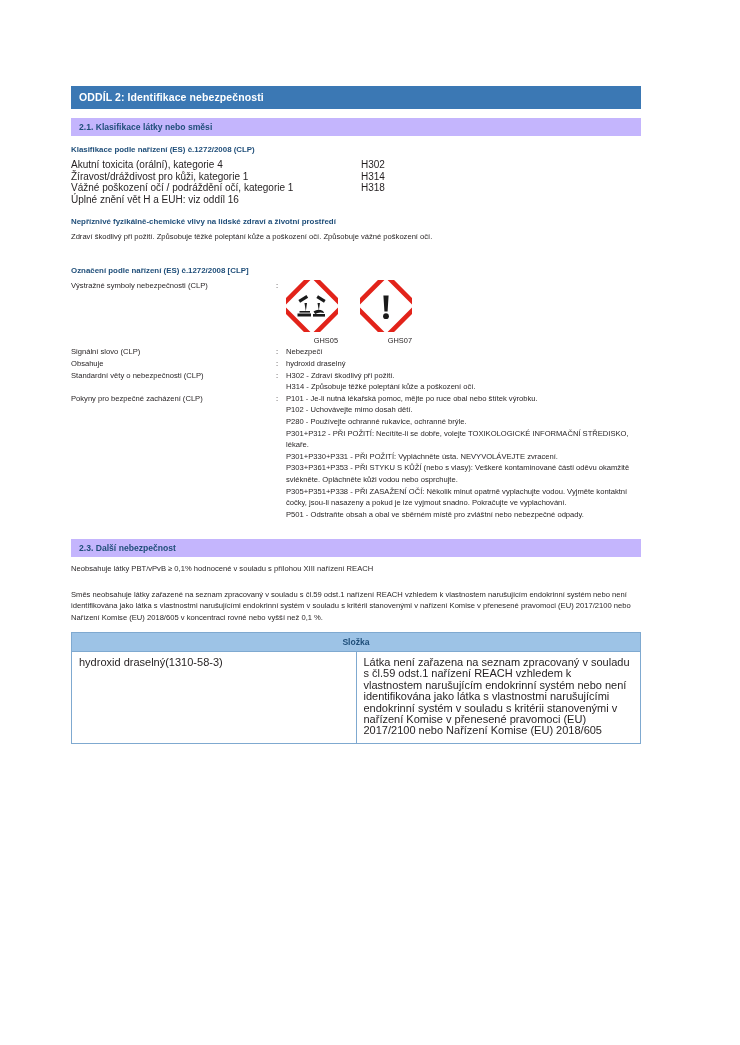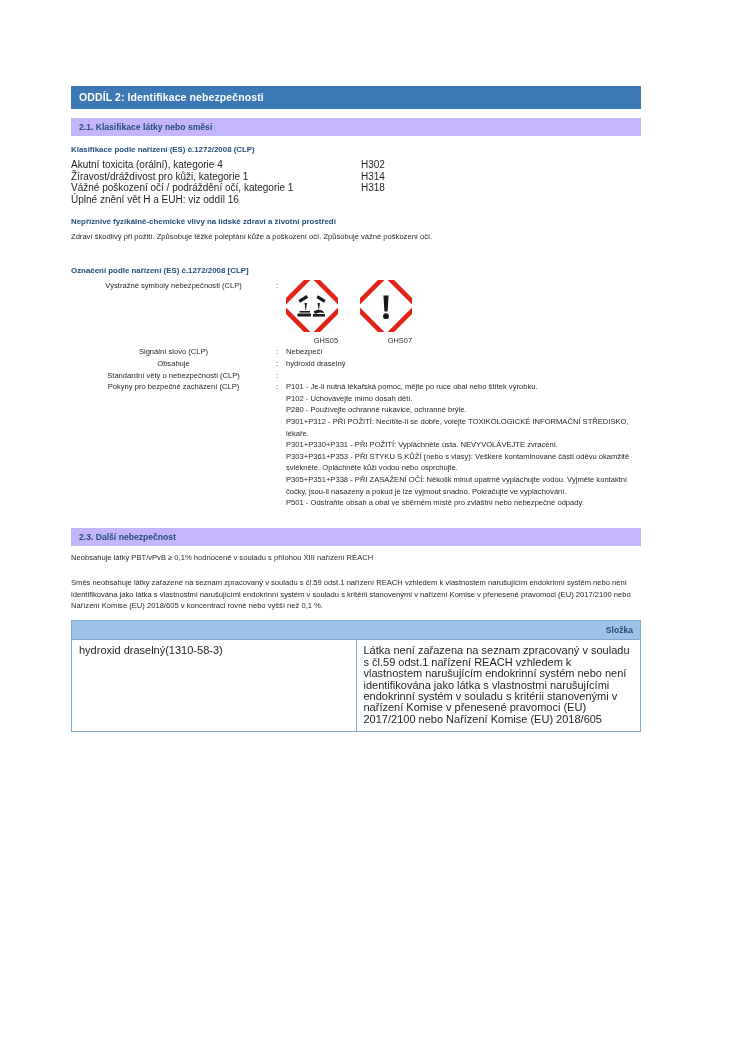--- a/index.html
+++ b/index.html
@@ -67,21 +67,20 @@
   .lv-row {
     display: flex;
     font-size: 7.6px;
     line-height: 11.6px;
     align-items: flex-start;
   }
   .lv-row .lab {
     width: 205px;
     flex: 0 0 205px;
     padding-top: 0px;
-    text-align: center;
   }
   .lv-row .col {
     width: 10px;
     flex: 0 0 10px;
   }
   .lv-row .val {
     flex: 1 1 auto;
   }
   .val .line { display: block; }
 
@@ -107,21 +106,21 @@
     border-collapse: collapse;
     width: 100%;
     margin-top: 9px;
     table-layout: fixed;
   }
   table.sub-table th {
     background: #9dc3e6;
     color: #1f4e79;
     font-size: 8.6px;
     font-weight: bold;
-    text-align: right;
+    text-align: center;
     padding: 4px 7px 4px 7px;
     border: 1px solid #7fa9d0;
   }
   table.sub-table td {
     font-size: 11px;
     line-height: 11.4px;
     vertical-align: top;
     padding: 5px 7px 6px 7px;
     border: 1px solid #7fa9d0;
     color: #231f20;
@@ -214,20 +213,24 @@
 
   <div class="lv-row">
     <span class="lab">Obsahuje</span>
     <span class="col">:</span>
     <span class="val">hydroxid draselný</span>
   </div>
 
   <div class="lv-row">
     <span class="lab">Standardní věty o nebezpečnosti (CLP)</span>
     <span class="col">:</span>
+    <span class="val">
+      <span class="line">H302 - Zdraví škodlivý při požití.</span>
+      <span class="line">H314 - Způsobuje těžké poleptání kůže a poškození očí.</span>
+    </span>
   </div>
 
   <div class="lv-row">
     <span class="lab">Pokyny pro bezpečné zacházení (CLP)</span>
     <span class="col">:</span>
     <span class="val">
       <span class="line">P101 - Je-li nutná lékařská pomoc, mějte po ruce obal nebo štítek výrobku.</span>
       <span class="line">P102 - Uchovávejte mimo dosah dětí.</span>
       <span class="line">P280 - Používejte ochranné rukavice, ochranné brýle.</span>
       <span class="line">P301+P312 - PŘI POŽITÍ: Necítíte-li se dobře, volejte TOXIKOLOGICKÉ INFORMAČNÍ STŘEDISKO, lékaře.</span>

